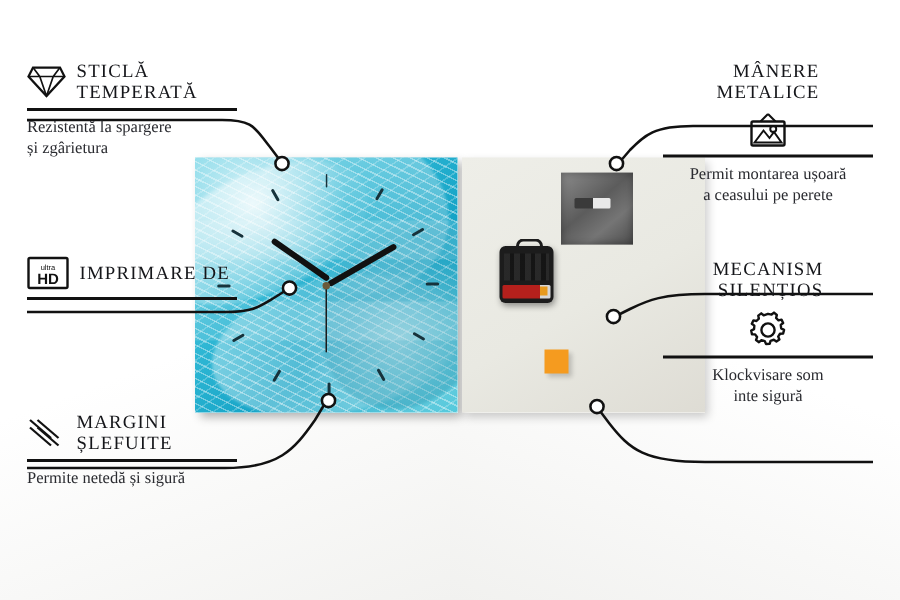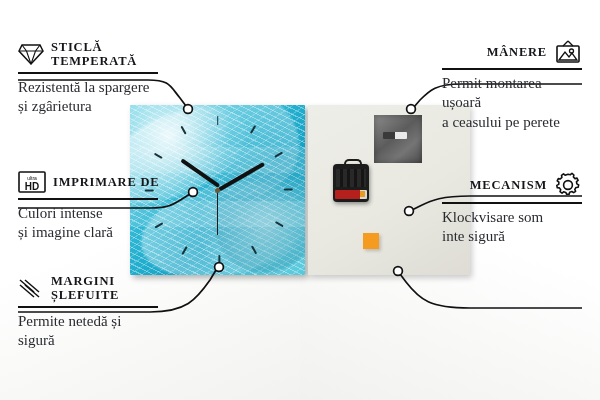--- a/index.html
+++ b/index.html
@@ -74,27 +74,27 @@
   .foam{position:absolute;left:55px;top:128px;width:16px;height:16px;background:#f59b1f;
     box-shadow:2px 2px 3px rgba(0,0,0,.18);}
 
   
   .wires{position:absolute;left:0;top:0;width:600px;height:400px;pointer-events:none;}
 
   
   .feat{position:absolute;}
   .feat .head{display:flex;align-items:center;gap:7px;}
   .feat .titles{line-height:1.12;}
-  .feat .t{font-size:12.5px;letter-spacing:.8px;color:#15161a;font-weight:700;
+  .feat .t{font-size:12.5px;letter-spacing:.8px;color:#15161a;font-weight:400;
     text-transform:uppercase;white-space:nowrap;}
   .feat .rule{height:1.6px;background:#111;margin-top:4px;}
-  .feat .sub{font-size:15px;line-height:1.3;color:#2a2b30;margin-top:4px;white-space:pre-line;}
-  .feat.right .head{flex-direction:row;justify-content:flex-end;}
+  .feat .sub{font-size:11px;line-height:1.3;color:#2a2b30;margin-top:4px;white-space:pre-line;}
+  .feat.right .head{flex-direction:column;justify-content:flex-end;}
   .feat.right .t{text-align:right;}
-  .feat.right .sub{text-align:left;}
+  .feat.right .sub{text-align:center;}
 
   .ico{flex:0 0 auto;display:block;}
 
   
   .stage:after{content:"";position:absolute;inset:0;pointer-events:none;
     box-shadow:inset 0 0 0 0 #fff;}
 </style>
 </head>
 <body>
 
@@ -195,22 +195,20 @@
       <svg class="ico" width="28" height="24" viewBox="0 0 28 24">
         <rect x="1" y="2" width="26" height="20" fill="none" stroke="#111" stroke-width="1.6" rx="1"></rect>
         <text x="14" y="10" font-family="Liberation Sans, sans-serif" font-size="5" text-anchor="middle" fill="#111">ultra</text>
         <text x="14" y="19.5" font-family="Liberation Sans, sans-serif" font-size="10" font-weight="bold" text-anchor="middle" fill="#111">HD</text>
       </svg>
       <div class="titles">
         <div class="t">IMPRIMARE DE</div>
       </div>
     </div>
     <div class="rule" style="width:140px"></div>
-    <div class="sub">Culori intense
-și imagine clară</div>
   </div>
 
   <div class="feat left" style="left:18px;top:274px;width:140px">
     <div class="head">
       <svg class="ico" width="26" height="24" viewBox="0 0 26 24">
         <g stroke="#111" stroke-width="1.5" fill="none">
           <path d="M2 4 L16 16"></path>
             <path d="M2 9 L16 21"></path>
           <path d="M7 4 L21 16"></path>
             <path d="M7 9 L21 21"></path>
@@ -222,37 +220,39 @@
       </div>
     </div>
     <div class="rule" style="width:140px"></div>
     <div class="sub">Permite netedă și sigură</div>
   </div>
 
   <div class="feat right" style="left:442px;top:40px;width:140px">
     <div class="head">
       <div class="titles" style="flex:1">
         <div class="t">MÂNERE</div>
+        <div class="t">METALICE</div>
       </div>
       <svg class="ico" width="28" height="24" viewBox="0 0 28 24">
         <path d="M14 1 L9 6 M14 1 L19 6" fill="none" stroke="#111" stroke-width="1.4"></path>
         <rect x="3" y="6" width="22" height="16" fill="none" stroke="#111" stroke-width="1.6" rx="1"></rect>
         <path d="M5 20 L11 12 L15 17 L18 13 L23 20 Z" fill="none" stroke="#111" stroke-width="1.3"></path>
         <circle cx="17.5" cy="11" r="2" fill="none" stroke="#111" stroke-width="1.3"></circle>
       </svg>
     </div>
     <div class="rule" style="width:140px"></div>
     <div class="sub">Permit montarea ușoară
 a ceasului pe perete</div>
   </div>
 
   <div class="feat right" style="left:442px;top:172px;width:140px">
     <div class="head">
       <div class="titles" style="flex:1">
         <div class="t">MECANISM</div>
+        <div class="t">SILENȚIOS</div>
       </div>
       <svg class="ico" width="28" height="26" viewBox="0 0 28 26">
         <path d="M14 2.2 l2.4.5 1.6-1.3 1.9 1.6 -.5 2 1.6 1.6 2-.5 1.1 2.2 -1.6 1.3 .3 2.3 1.9 1 -.6 2.4 -2.1 .2 -1.2 1.9 .8 1.9 -2 1.4 -1.7-1.2 -2.2 .7 -.6 2 -2.4 .1 -.9-1.9 -2.2-.6 -1.6 1.3 -2-1.4 .7-2 -1.3-1.8 -2.1-.1 -.5-2.4 1.9-1 .2-2.3 -1.7-1.3 1.1-2.2 2 .4 1.6-1.6 -.4-2 2-1.5 1.6 1.3z" fill="none" stroke="#111" stroke-width="1.6" stroke-linejoin="round"></path>
         <circle cx="14" cy="13" r="4.4" fill="none" stroke="#111" stroke-width="1.6"></circle>
       </svg>
     </div>
     <div class="rule" style="width:140px"></div>
     <div class="sub">Klockvisare som
 inte sigură</div>
   </div>

